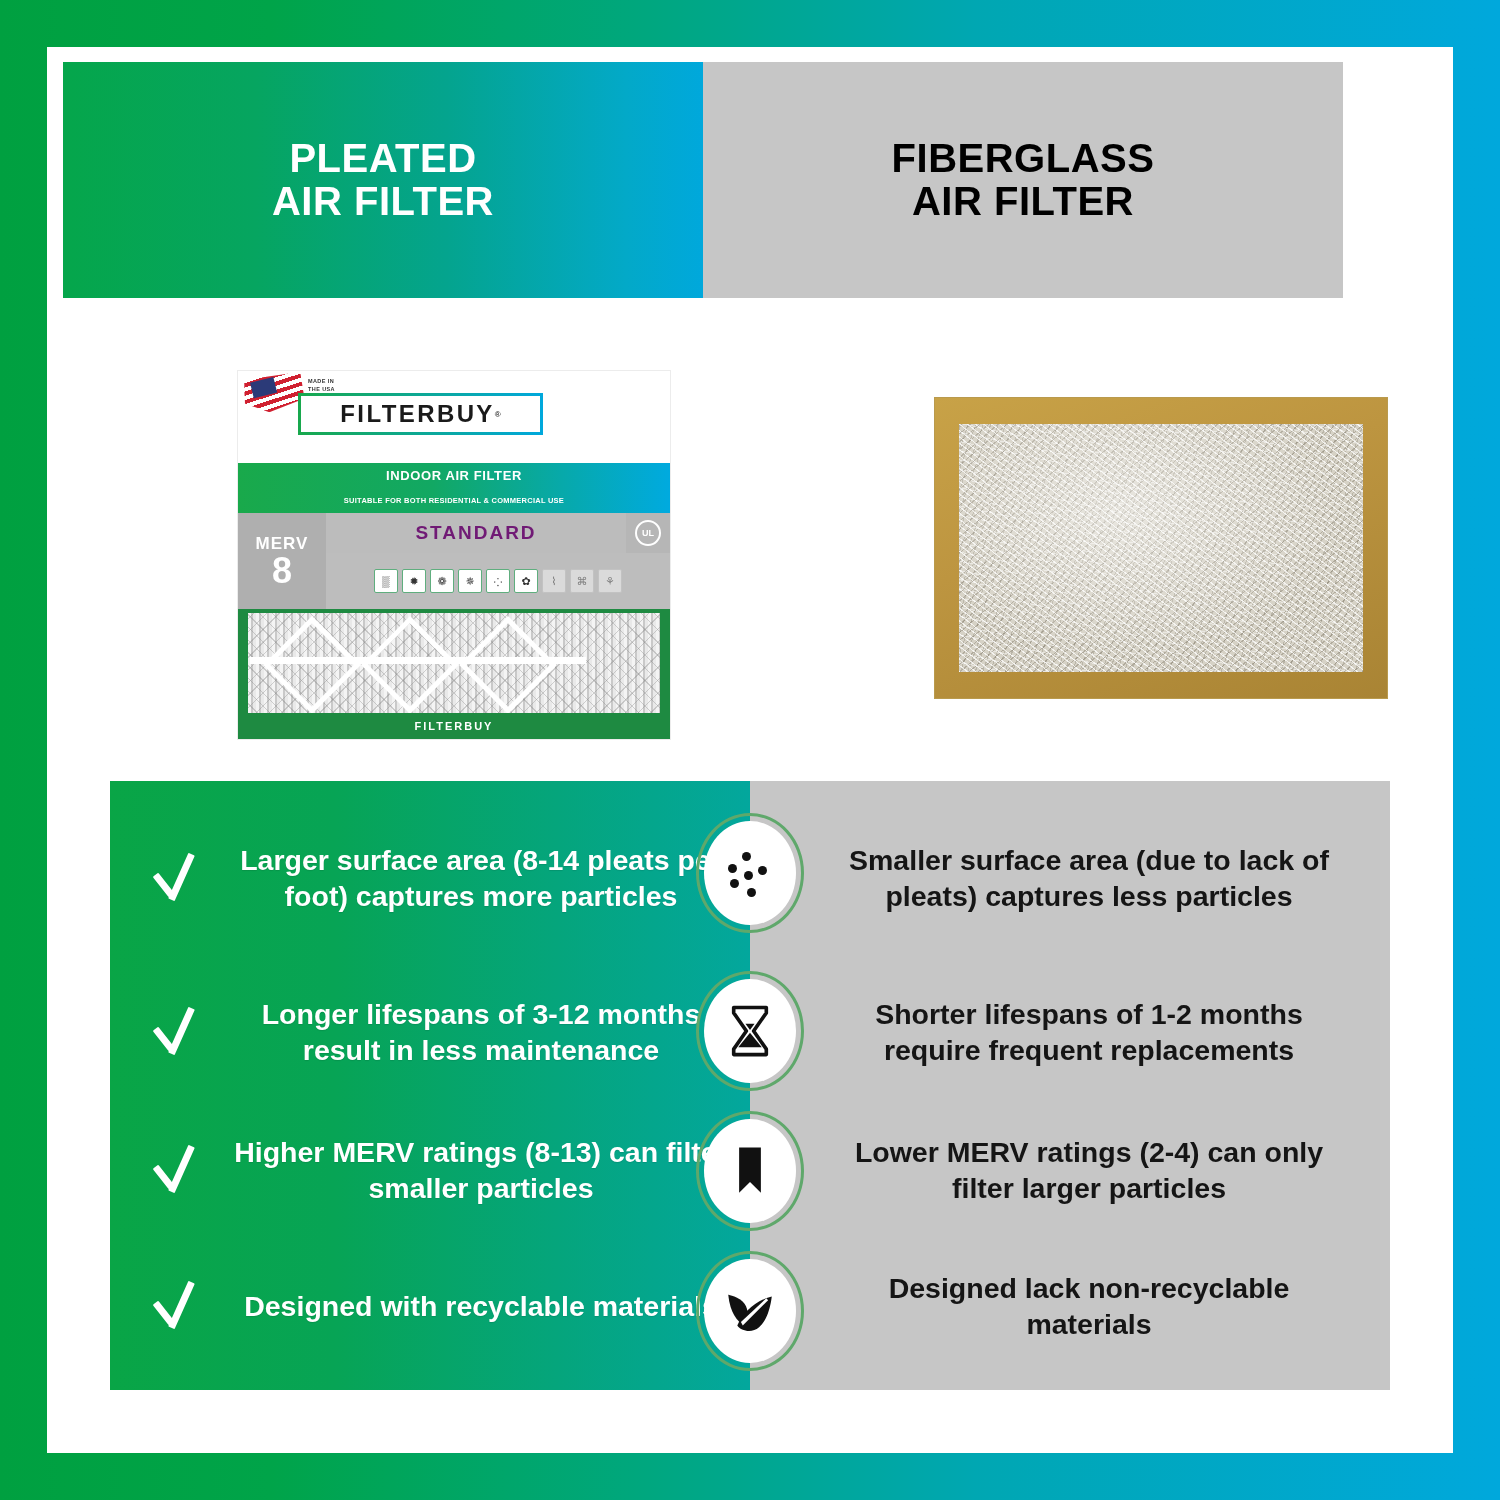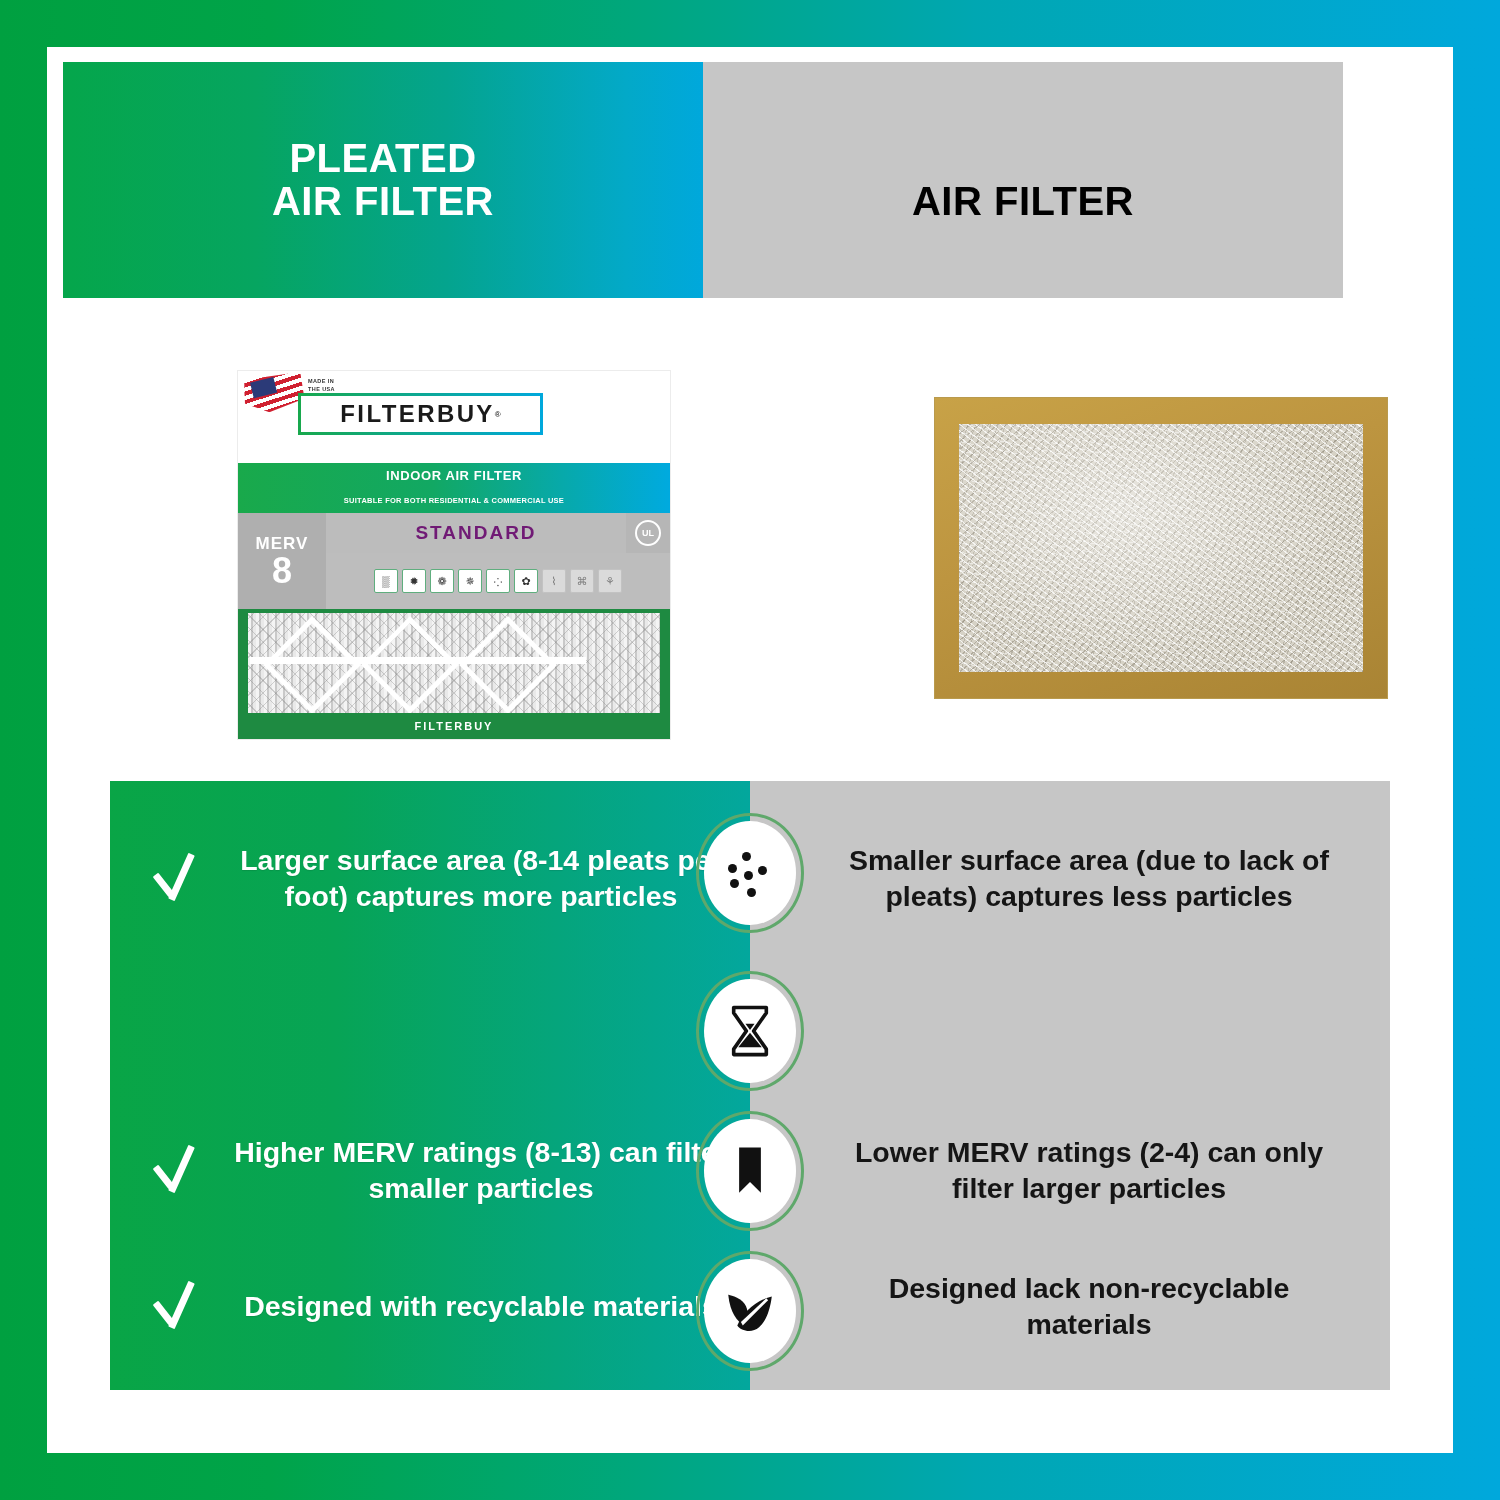--- a/index.html
+++ b/index.html
@@ -276,21 +276,21 @@
 
   <div id="header-band">
     <div id="hdr-left" class="hdr">
       <div class="hdr-title">
         <span>PLEATED</span><br>
         <span>AIR FILTER</span>
       </div>
     </div>
     <div id="hdr-right" class="hdr">
       <div class="hdr-title">
-        <br>
+        <span>FIBERGLASS</span><br>
         <span>AIR FILTER</span>
       </div>
     </div>
   </div>
 
   <div id="products">
 
     <div class="prod-cell">
       <div id="filter-box">
 
@@ -379,20 +379,29 @@
           <span style="left:8px;top:20px;"></span>
           <span style="left:22px;top:8px;"></span>
           <span style="left:24px;top:27px;"></span>
           <span style="left:38px;top:22px;"></span>
           <span style="left:10px;top:35px;"></span>
           <span style="left:27px;top:44px;"></span>
         </div>
       </div>
     </div>
 
+    <div class="cmp-row" style="top:192px;height:120px;">
+      <div class="cmp-left-cell">
+        <div class="check"></div>
+        <div class="cmp-text-left">Longer lifespans of 3-12 months result in less maintenance</div>
+      </div>
+      <div class="cmp-right-cell">
+        <div class="cmp-text-right">Shorter lifespans of 1-2 months require frequent replacements</div>
+      </div>
+    </div>
     <div class="medallion" style="top:190px;">
       <div class="med-ring"></div>
       <div class="med-face">
         <svg class="med-svg" viewBox="0 0 64 64">
           <path d="M14 6 H50 V12 L36 32 L50 52 V58 H14 V52 L28 32 L14 12 Z" fill="none" stroke="#111" stroke-width="4" stroke-linejoin="round"></path>
           <path d="M19 50 L32 34 L45 50 Z" fill="#111"></path>
           <path d="M27 24 L37 24 L32 31 Z" fill="#111"></path>
         </svg>
       </div>
     </div>

